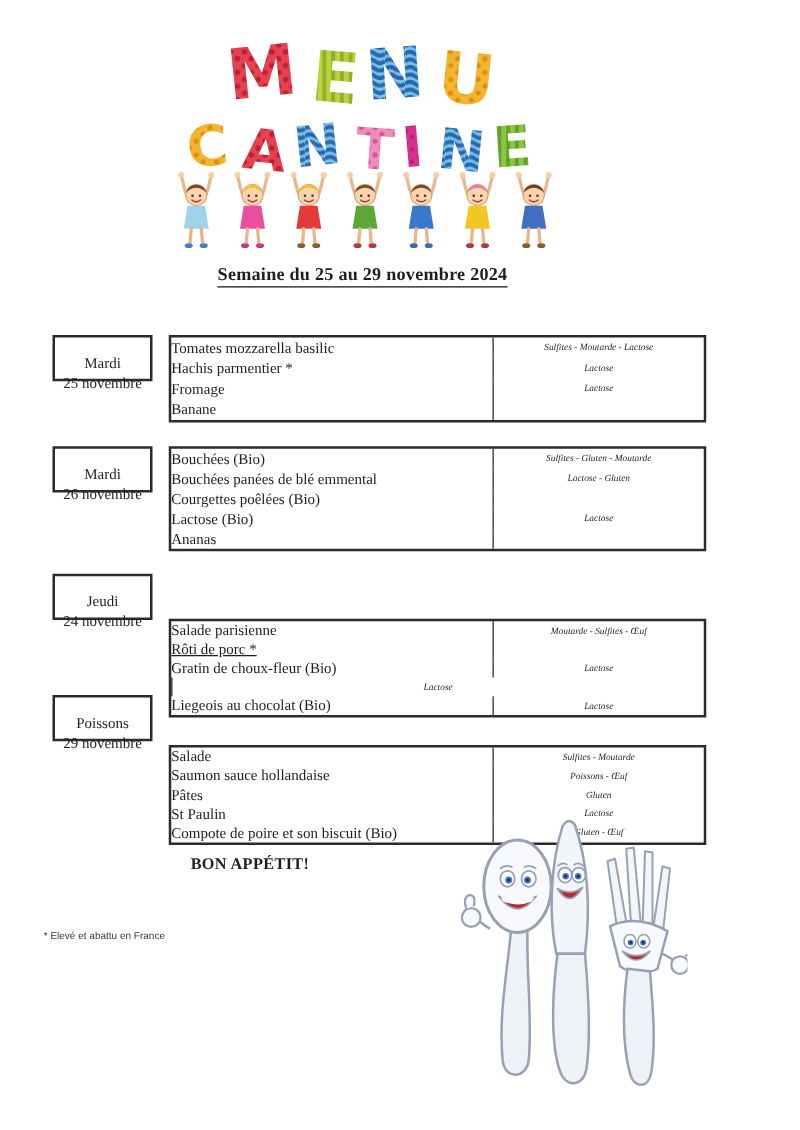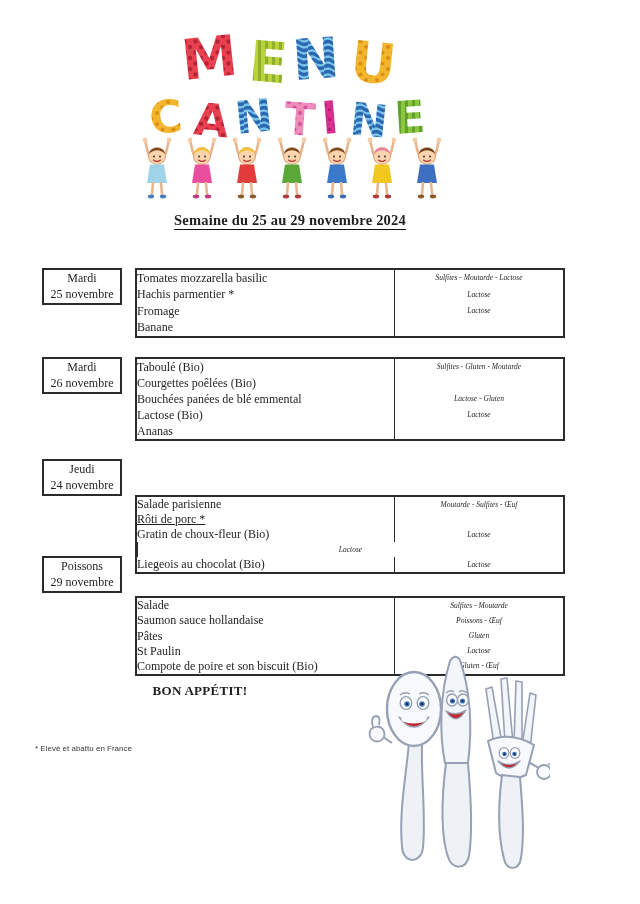--- a/index.html
+++ b/index.html
@@ -12,21 +12,21 @@
   .subtitle{
     left:120px; top:212px; width:340px; text-align:center;
     font-size:14.5px; font-weight:bold; letter-spacing:0.2px;
   }
   .subtitle .u-line{border-bottom:1.6px solid #111; padding-bottom:1px;}
   
   .block{left:0; width:640px;}
   .daybox{
     position:absolute; left:42px; top:0; width:80px; height:37px;
     border:2px solid #2b2b2b; box-sizing:border-box;
-    text-align:center; font-size:12px; line-height:16px; padding-top:0px;
+    text-align:center; font-size:12px; line-height:16px; padding-top:12px;
   }
   .dishtable{
     position:absolute; left:135px; top:0; width:430px;
     border:2px solid #2b2b2b; box-sizing:border-box;
     display:flex; flex-direction:column;
   }
   .mrow{flex:1; display:flex; align-items:center; min-height:0;}
   .dish{
     width:257px; font-size:12px; line-height:13px;
     white-space:nowrap; overflow:hidden;
@@ -149,30 +149,30 @@
     </div>
   </div>
 
   <div class="abs block" style="top:357px;">
     <div class="daybox">
       <div>Mardi</div>
       <div>26 novembre</div>
     </div>
     <div class="dishtable" style="height:84px;">
       <div class="mrow">
-        <div class="dish">Taboulé (Bio)</div>
+        <div class="dish">Bouchées (Bio)</div>
         <div class="allerg">Sulfites - Gluten - Moutarde</div>
-      </div>
-      <div class="mrow">
-        <div class="dish">Courgettes poêlées (Bio)</div>
-        <div class="allerg"></div>
       </div>
       <div class="mrow">
         <div class="dish">Bouchées panées de blé emmental</div>
         <div class="allerg">Lactose - Gluten</div>
+      </div>
+      <div class="mrow">
+        <div class="dish">Courgettes poêlées (Bio)</div>
+        <div class="allerg"></div>
       </div>
       <div class="mrow">
         <div class="dish">Lactose (Bio)</div>
         <div class="allerg">Lactose</div>
       </div>
       <div class="mrow">
         <div class="dish">Ananas</div>
         <div class="allerg"></div>
       </div>
     </div>

